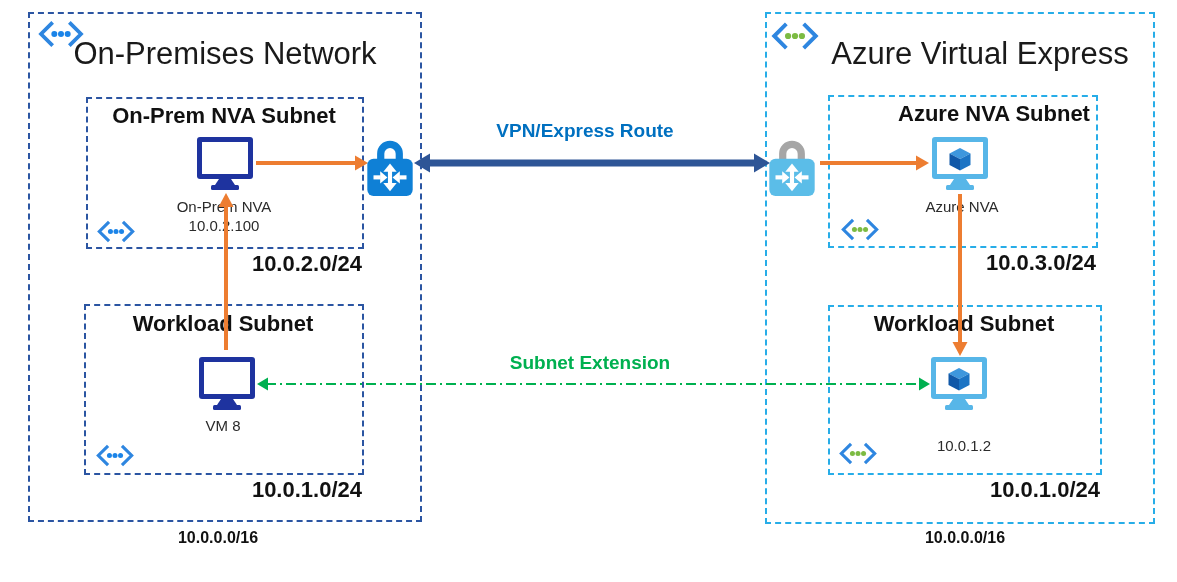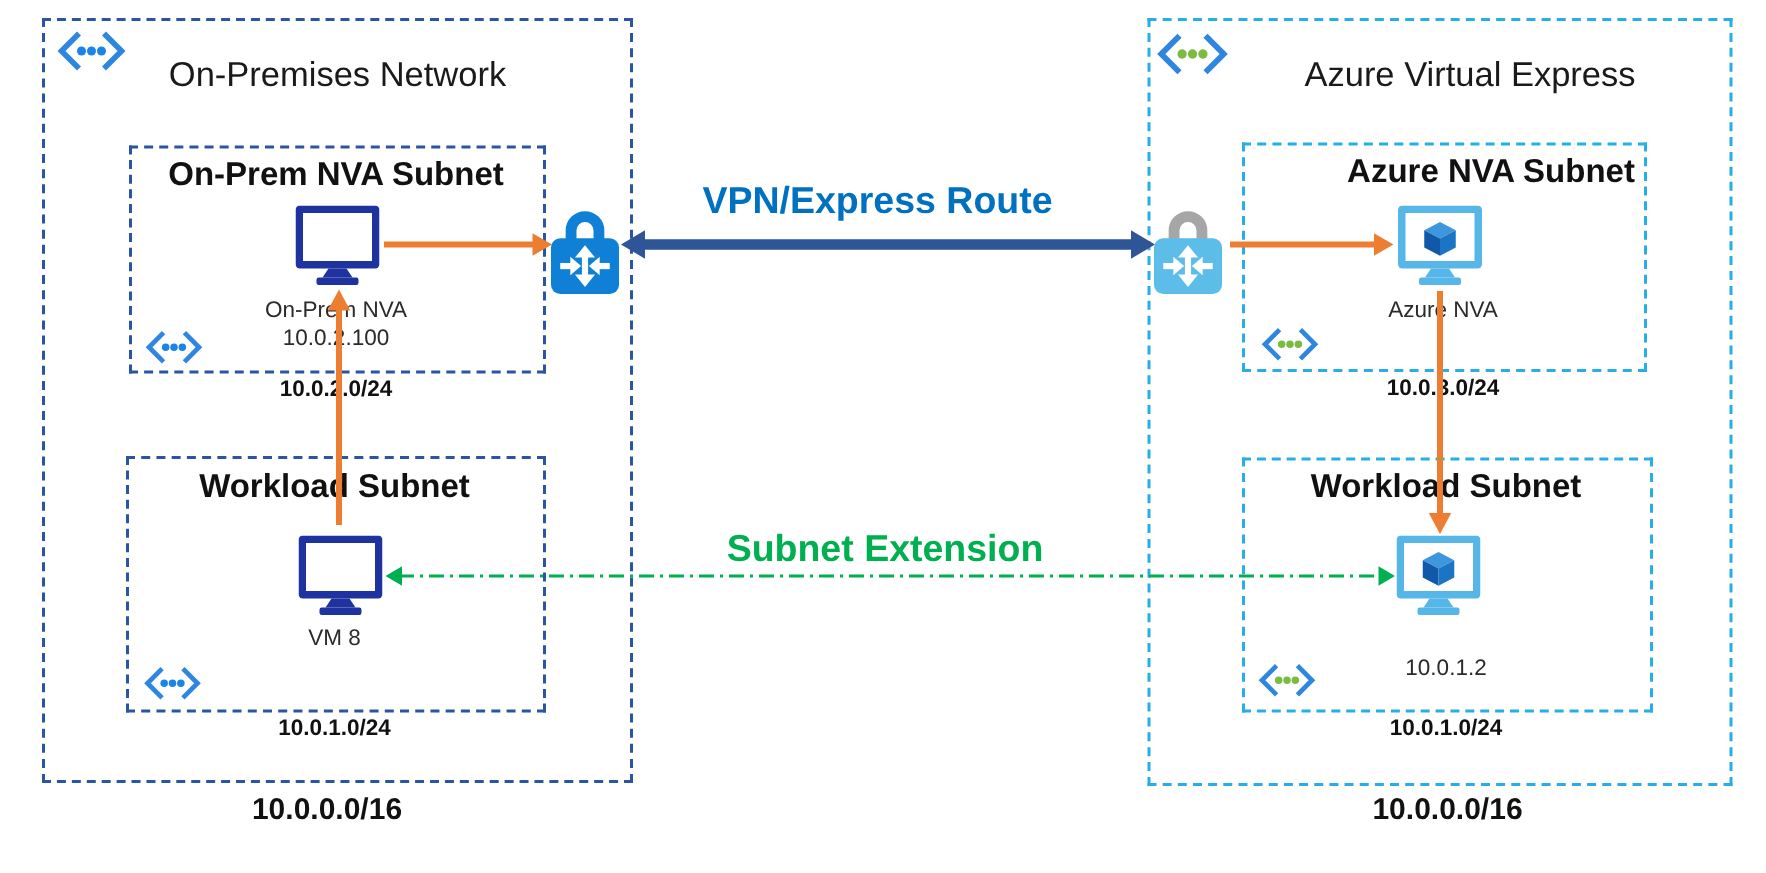--- a/index.html
+++ b/index.html
@@ -7,26 +7,26 @@
     position:relative;width:1177px;height:582px;background:#fff;overflow:hidden;
     font-family:"Liberation Sans", sans-serif;color:var(--text,#1f1f1f);
   }
   .abs{position:absolute;}
   .net-box{position:absolute;border:2px dashed;background:transparent;}
   .net-box.onprem{border-color:var(--onprem-border);}
   .net-box.azure{border-color:var(--azure-border);}
   .subnet-box{position:absolute;border:2px dashed;}
   .subnet-box.onprem{border-color:var(--onprem-border);}
   .subnet-box.azure{border-color:var(--azure-border);}
-  .net-title{font-size:23px;font-weight:400;color:#1a1a1a;text-align:center;white-space:nowrap;}
+  .net-title{font-size:31px;font-weight:400;color:#1a1a1a;text-align:center;white-space:nowrap;}
   .subnet-title{font-size:22px;font-weight:700;color:#111;text-align:center;white-space:nowrap;}
   .dev-label{font-size:15px;font-weight:400;color:#2b2b2b;text-align:center;white-space:nowrap;}
-  .cidr{font-size:15px;font-weight:700;color:#111;text-align:center;white-space:nowrap;}
-  .net-cidr{font-size:20px;font-weight:700;color:#111;text-align:center;white-space:nowrap;}
-  .conn-label{font-size:25px;font-weight:700;text-align:center;white-space:nowrap;}
+  .cidr{font-size:22px;font-weight:700;color:#111;text-align:right;white-space:nowrap;}
+  .net-cidr{font-size:16px;font-weight:700;color:#111;text-align:center;white-space:nowrap;}
+  .conn-label{font-size:19px;font-weight:700;text-align:center;white-space:nowrap;}
   .vpn-label{color:var(--vpn-text);}
   .ext-label{color:var(--green);}
   svg.layer{position:absolute;left:0;top:0;pointer-events:none;}
   .icon{display:block;}
 </style>
 </head>
 <body>
 
 <div class="canvas">
 

